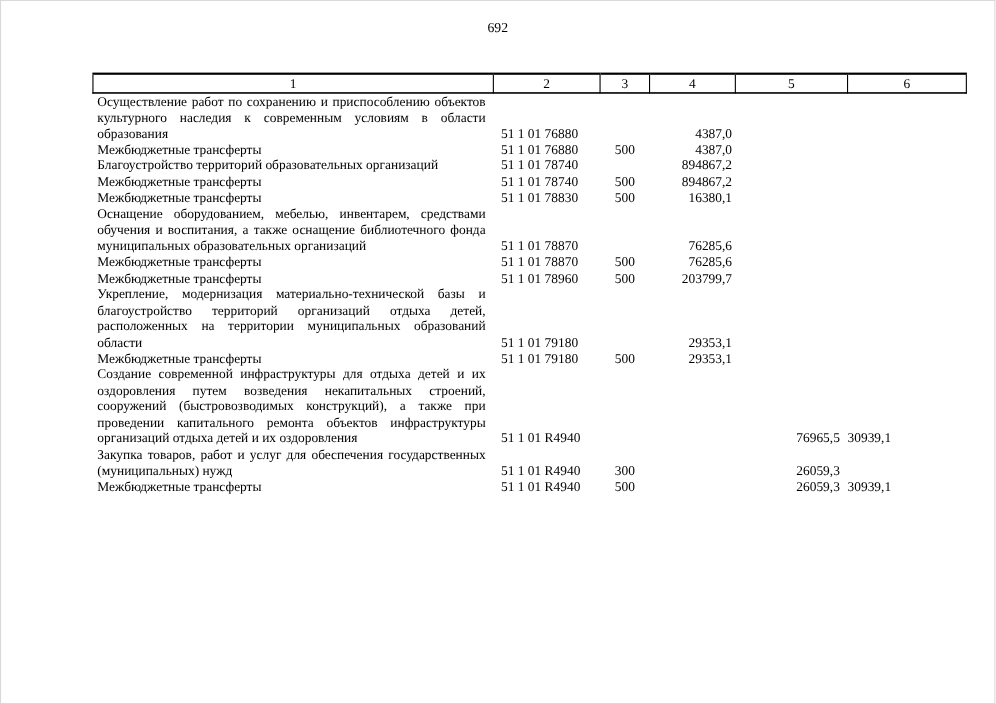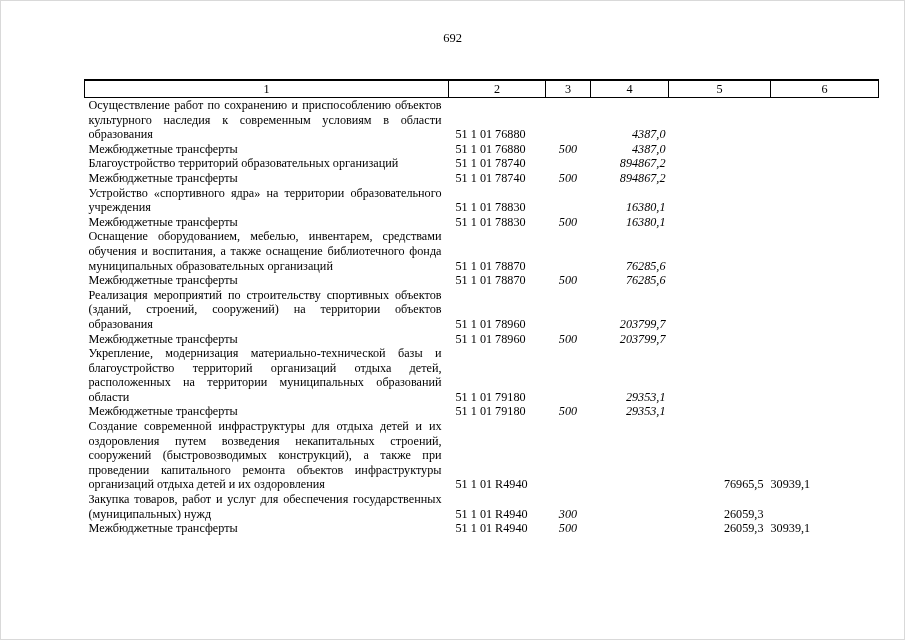--- a/index.html
+++ b/index.html
@@ -11,21 +11,21 @@
     width: 905px;
     height: 640px;
     position: relative;
     font-family: "Liberation Serif", "DejaVu Serif", serif;
     color: #000;
     box-shadow: inset 0 0 0 1px #d9d9d9;
     overflow: hidden;
   }
   .page-number {
     text-align: center;
-    padding-top: 31px;
+    padding-top: 18px;
     font-size: 12.5px;
     line-height: 15px;
   }
   table.budget {
     border-collapse: collapse;
     table-layout: fixed;
     width: 794px;
     margin-left: 84px;
     margin-top: 33px;
     font-size: 12.2px;
@@ -54,22 +54,22 @@
   td.c1 {
     text-align: justify;
     padding-left: 4px;
     padding-right: 7px;
   }
   td.c2 {
     padding-left: 7px;
     white-space: nowrap;
     margin-left: 41px;
   }
-  td.c3 { text-align: center; font-style: italic; }
-  td.c4 { text-align: right; padding-right: 3px; font-style: italic; }
+  td.c3 { text-align: center; }
+  td.c4 { text-align: right; padding-right: 3px; }
   td.c5 { text-align: right; padding-right: 7px; }
   td.c6 { text-align: left; padding-right: 4px; }
 </style>
 </head>
 <body>
 
 <div class="page-number">692</div>
 
 <table class="budget">
   <colgroup>
@@ -117,56 +117,40 @@
   </tr>
       <tr>
     <td class="c1">Межбюджетные трансферты</td>
     <td class="c2">51 1 01 78740</td>
     <td class="c3">500</td>
     <td class="c4">894867,2</td>
     <td class="c5"></td>
     <td class="c6"></td>
   </tr>
       <tr>
-    <td class="c1">Устройство «спортивного ядра» на территории образовательного учреждения</td>
-    <td class="c2">51 1 01 78830</td>
-    <td class="c3"></td>
-    <td class="c4">16380,1</td>
-    <td class="c5"></td>
-    <td class="c6"></td>
-  </tr>
-      <tr>
     <td class="c1">Межбюджетные трансферты</td>
     <td class="c2">51 1 01 78830</td>
     <td class="c3">500</td>
     <td class="c4">16380,1</td>
     <td class="c5"></td>
     <td class="c6"></td>
   </tr>
       <tr>
     <td class="c1">Оснащение оборудованием, мебелью, инвентарем, средствами обучения и воспитания, а также оснащение библиотечного фонда муниципальных образовательных организаций</td>
     <td class="c2">51 1 01 78870</td>
     <td class="c3"></td>
     <td class="c4">76285,6</td>
     <td class="c5"></td>
     <td class="c6"></td>
   </tr>
       <tr>
     <td class="c1">Межбюджетные трансферты</td>
     <td class="c2">51 1 01 78870</td>
     <td class="c3">500</td>
     <td class="c4">76285,6</td>
-    <td class="c5"></td>
-    <td class="c6"></td>
-  </tr>
-      <tr>
-    <td class="c1">Реализация мероприятий по строительству спортивных объектов (зданий, строений, сооружений) на территории объектов образования</td>
-    <td class="c2">51 1 01 78960</td>
-    <td class="c3"></td>
-    <td class="c4">203799,7</td>
     <td class="c5"></td>
     <td class="c6"></td>
   </tr>
       <tr>
     <td class="c1">Межбюджетные трансферты</td>
     <td class="c2">51 1 01 78960</td>
     <td class="c3">500</td>
     <td class="c4">203799,7</td>
     <td class="c5"></td>
     <td class="c6"></td>

